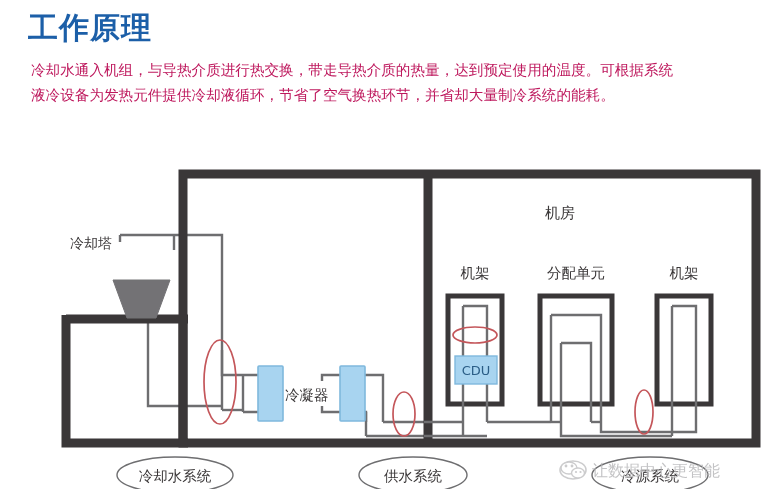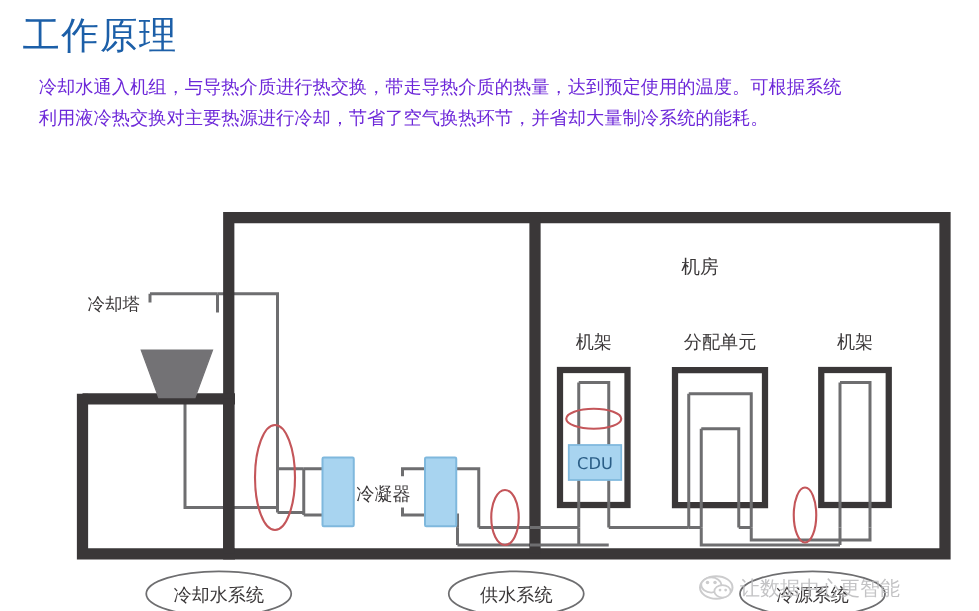--- a/index.html
+++ b/index.html
@@ -17,36 +17,36 @@
   }
   #page {
     position: absolute;
     left: 0; top: 0;
     width: 783px;
     height: 489px;
     background: #ffffff;
   }
   .title {
     position: absolute;
-    left: 18px;
+    left: 28px;
     top: 8px;
     font-size: 30px;
-    font-weight: normal;
+    font-weight: bold;
     color: #1c5fa8;
     letter-spacing: 1px;
     white-space: nowrap;
   }
   .body-text {
     position: absolute;
     left: 31px;
     top: 58px;
     width: 730px;
     font-size: 14.6px;
     line-height: 25px;
-    color: #6d28d9;
+    color: #be185d;
     letter-spacing: 0px;
   }
   .body-text p {
     margin: 0;
     white-space: nowrap;
   }
   #diagram {
     position: absolute;
     left: 0;
     top: 160px;
@@ -64,21 +64,21 @@
 </style>
 </head>
 <body>
 
 <div id="page">
 
   <div class="title">工作原理</div>
 
   <div class="body-text">
     <p>冷却水通入机组，与导热介质进行热交换，带走导热介质的热量，达到预定使用的温度。可根据系统</p>
-    <p>利用液冷热交换对主要热源进行冷却，节省了空气换热环节，并省却大量制冷系统的能耗。</p>
+    <p>液冷设备为发热元件提供冷却液循环，节省了空气换热环节，并省却大量制冷系统的能耗。</p>
   </div>
 
   <svg id="diagram" viewBox="0 0 783 329">
 
     <g fill="none" stroke="#6e6e70" stroke-width="2.4">
 
       <path d="M120 75 L120 82"></path>
       <path d="M120 75 L174 75"></path>
       <path d="M174 75 L174 90"></path>
 

